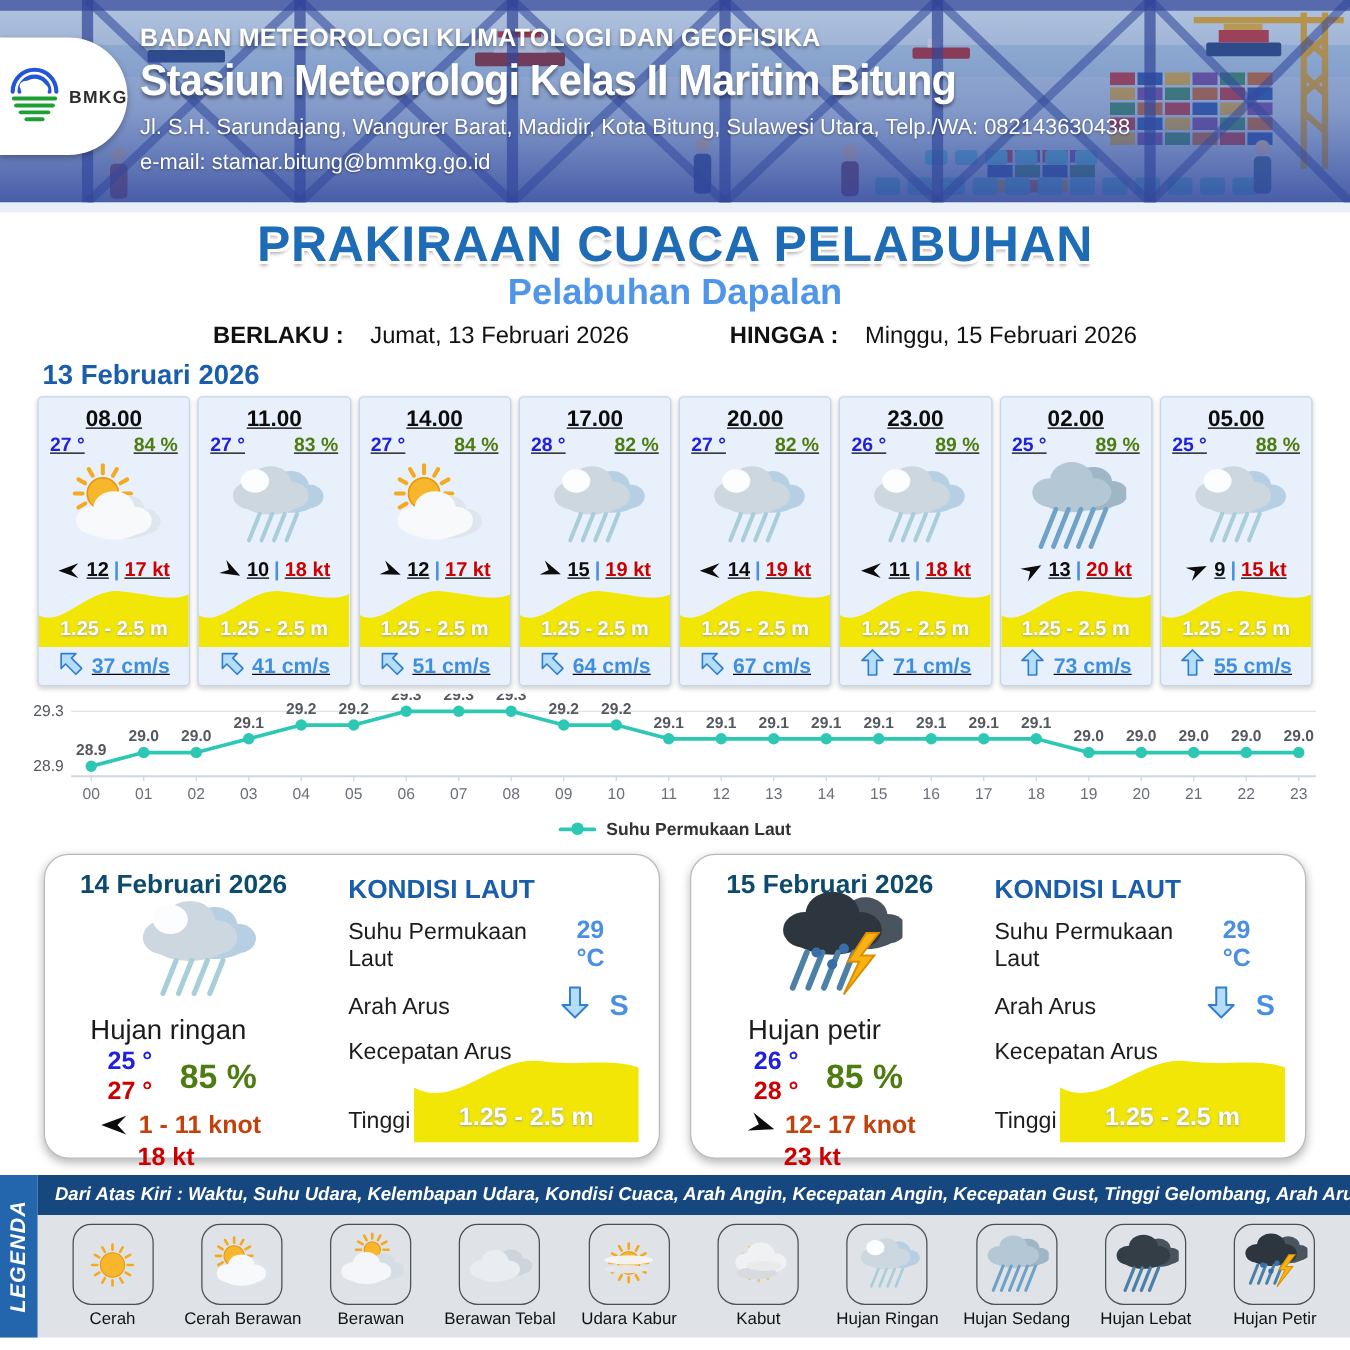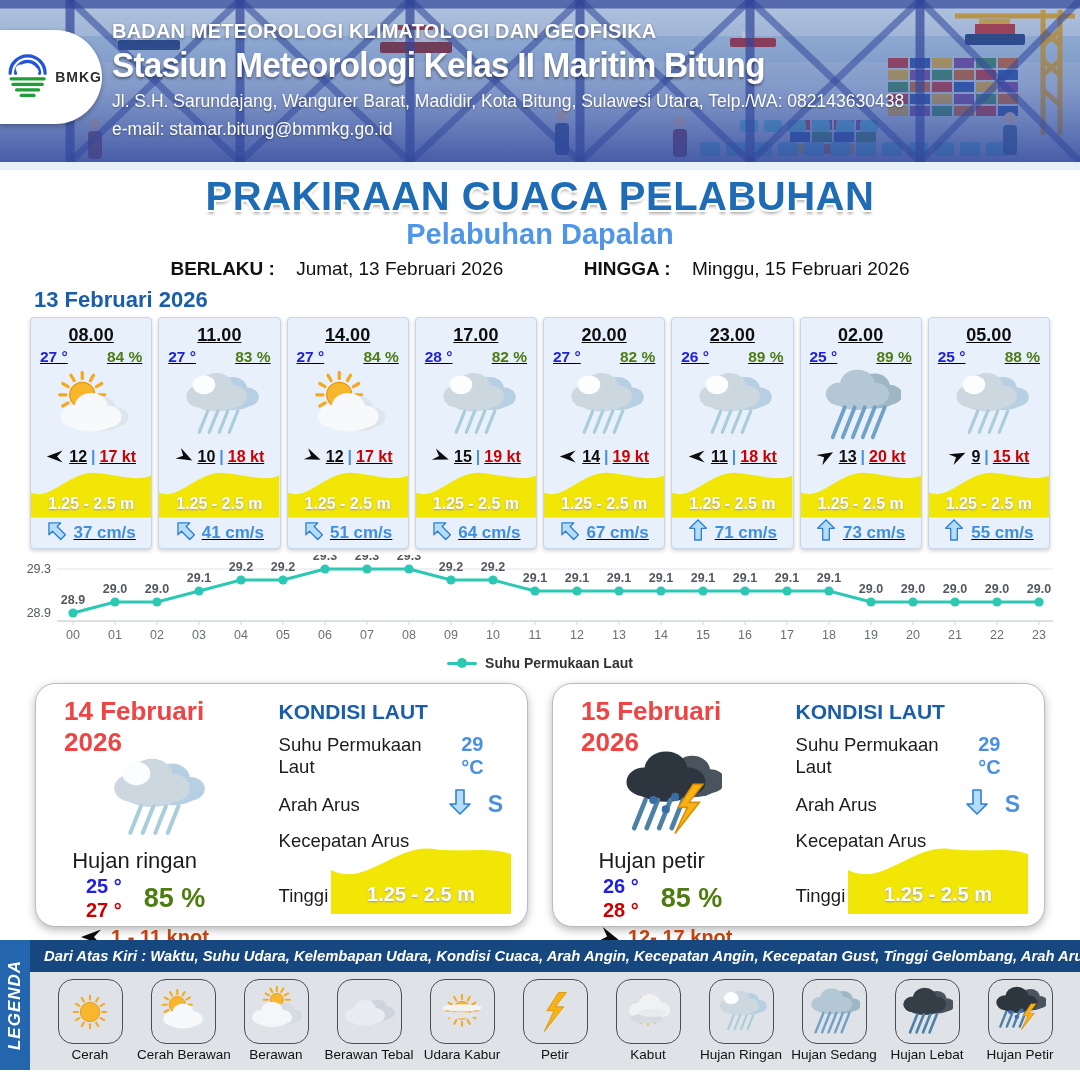--- a/index.html
+++ b/index.html
@@ -65,21 +65,21 @@
   .cl-marker{width:30px;height:3px;background:#2cc8b4;position:relative;border-radius:2px;}
   .cl-marker::after{content:'';position:absolute;left:10px;top:-3.5px;width:10px;height:10px;
                     border-radius:50%;background:#2cc8b4;}
 
   
   .day-cards{display:flex;gap:24px;padding:10px 35px 0;}
   .day-card{flex:1;background:#fff;border:1.5px solid #b6bcc4;border-radius:20px;
             box-shadow:0 3px 8px rgba(0,0,0,.28);height:244px;display:flex;
             padding:12px 16px;box-sizing:border-box;}
   .day-left{width:45%;}
-  .day-date{color:#ef4444;font-weight:800;font-size:26px;padding-left:12px;}
+  .day-date{color:#0c4a6e;font-weight:800;font-size:21px;padding-left:12px;}
   .day-icn{width:110px;margin:-8px auto 0;text-align:center;}
   .day-cond{text-align:center;font-size:22px;color:#1c1c1c;margin-top:-6px;width:80%;}
   .day-th{display:flex;align-items:center;padding-left:34px;gap:22px;margin-top:1px;}
   .tmin{color:#2020dd;font-weight:800;font-size:20px;}
   .tmax{color:#cc0000;font-weight:800;font-size:20px;margin-top:1px;}
   .day-hum{color:#4e7c11;font-weight:800;font-size:27px;}
   .day-wind{display:flex;align-items:center;gap:7px;padding-left:28px;font-weight:800;
             font-size:20px;color:#c2410c;margin-top:3px;}
   .day-gust{color:#cc0000;font-weight:800;font-size:20px;padding-left:58px;margin-top:3px;}
   .sea{flex:1;padding-left:20px;position:relative;}
@@ -1091,28 +1091,20 @@
             <circle cx="32" cy="30" r="11" fill="#f8b62d" stroke="#e8960c" stroke-width="1"></circle>
             <ellipse cx="32" cy="27" rx="24" ry="4.5" fill="#f4f6f8" opacity="0.95"></ellipse>
             <ellipse cx="29" cy="36" rx="21" ry="4" fill="#e4e8ec" opacity="0.95"></ellipse>
           </svg>
         </div>
         <div class="legend-ilab">Udara Kabur</div>
       </div>
       <div class="legend-item">
         <div class="legend-ibox">
           <svg viewBox="0 0 64 64" width="52" height="52">
-            <polygon points="36.4,8.0 22.0,30.4 30.8,30.4 18.8,56.0 42.8,25.6 32.4,25.6 46.0,8.0" fill="#f9b214" stroke="#db8f00" stroke-width="1"></polygon>
-          </svg>
-        </div>
-        <div class="legend-ilab">Petir</div>
-      </div>
-      <div class="legend-item">
-        <div class="legend-ibox">
-          <svg viewBox="0 0 64 64" width="52" height="52">
             <line x1="44.0" y1="30.0" x2="50.0" y2="30.0" stroke="#f0c36d" stroke-width="2.6" stroke-linecap="round"></line>
             <line x1="42.4" y1="36.0" x2="47.6" y2="39.0" stroke="#f0c36d" stroke-width="2.6" stroke-linecap="round"></line>
             <line x1="38.0" y1="40.4" x2="41.0" y2="45.6" stroke="#f0c36d" stroke-width="2.6" stroke-linecap="round"></line>
             <line x1="32.0" y1="42.0" x2="32.0" y2="48.0" stroke="#f0c36d" stroke-width="2.6" stroke-linecap="round"></line>
             <line x1="26.0" y1="40.4" x2="23.0" y2="45.6" stroke="#f0c36d" stroke-width="2.6" stroke-linecap="round"></line>
             <line x1="21.6" y1="36.0" x2="16.4" y2="39.0" stroke="#f0c36d" stroke-width="2.6" stroke-linecap="round"></line>
             <line x1="20.0" y1="30.0" x2="14.0" y2="30.0" stroke="#f0c36d" stroke-width="2.6" stroke-linecap="round"></line>
             <line x1="21.6" y1="24.0" x2="16.4" y2="21.0" stroke="#f0c36d" stroke-width="2.6" stroke-linecap="round"></line>
             <line x1="26.0" y1="19.6" x2="23.0" y2="14.4" stroke="#f0c36d" stroke-width="2.6" stroke-linecap="round"></line>
             <line x1="32.0" y1="18.0" x2="32.0" y2="12.0" stroke="#f0c36d" stroke-width="2.6" stroke-linecap="round"></line>

